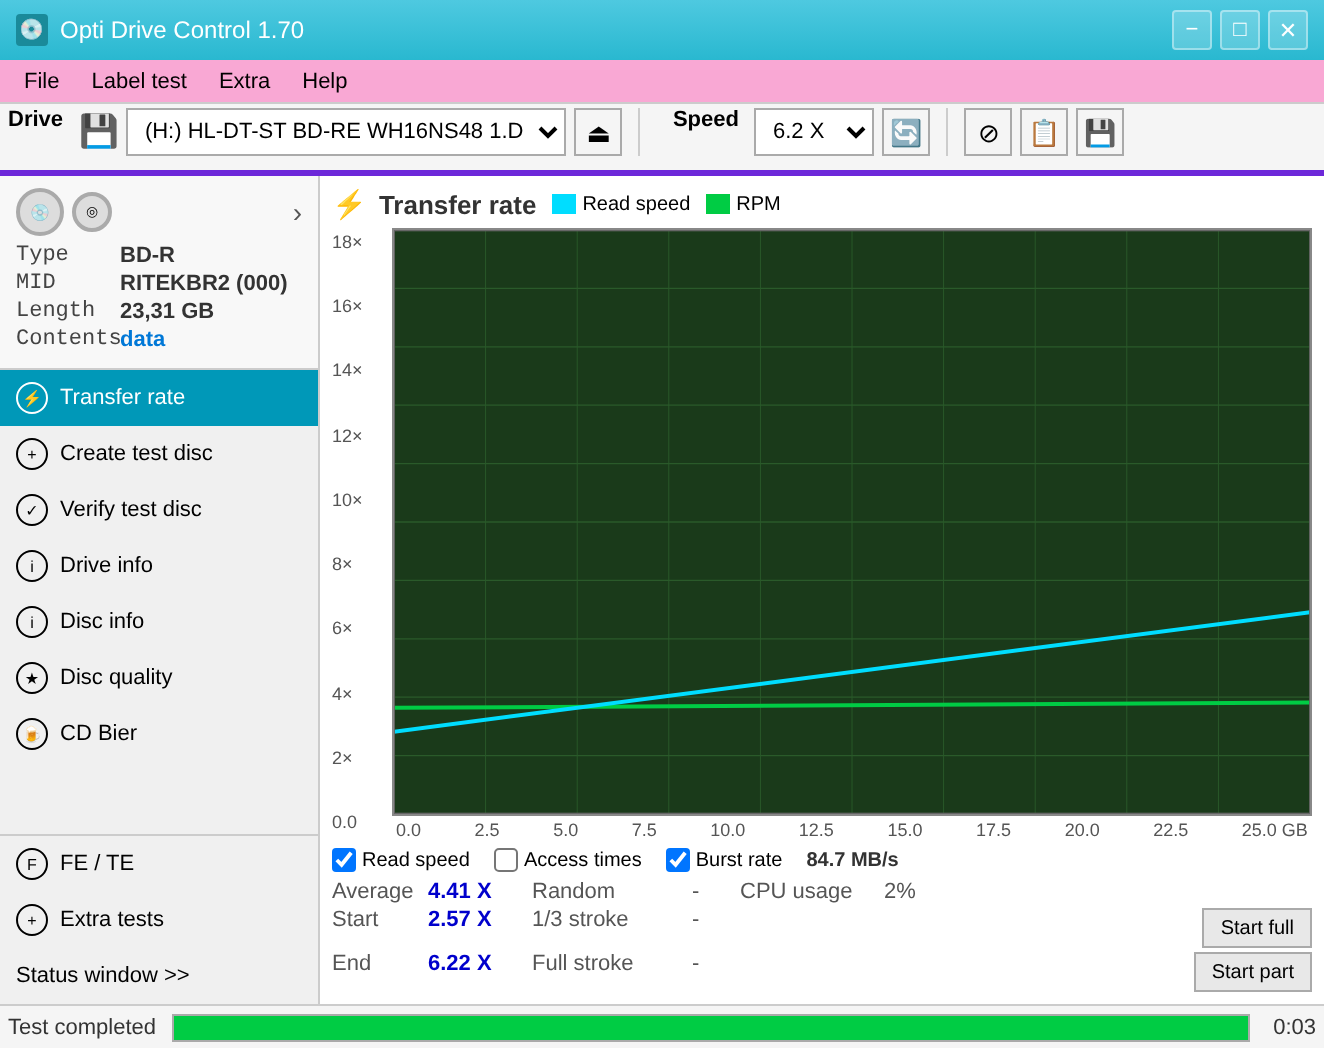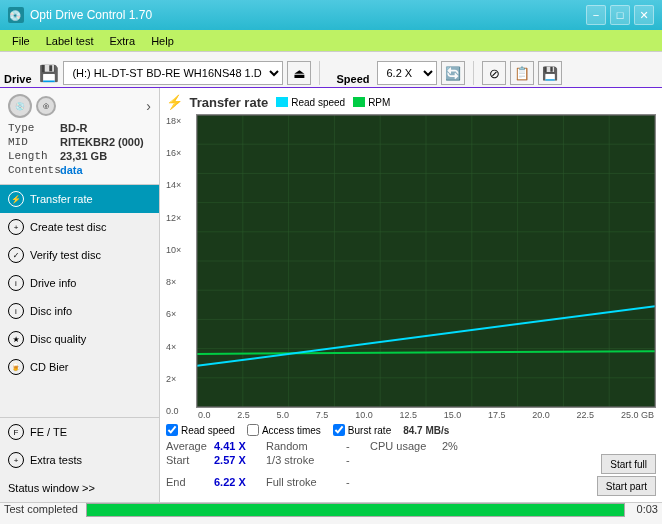--- a/index.html
+++ b/index.html
@@ -14,35 +14,35 @@
       padding: 0 8px;
       color: white;
     }
     .title-bar-icon { width: 16px; height: 16px; background: #1a8a9a; border-radius: 2px; margin-right: 6px; display: flex; align-items: center; justify-content: center; font-size: 10px; color: white; }
     .title-bar-text { flex: 1; font-size: 12px; font-weight: 500; }
     .title-bar-controls { display: flex; gap: 4px; }
     .title-bar-btn { width: 20px; height: 20px; background: rgba(255,255,255,0.2); border: 1px solid rgba(255,255,255,0.4); color: white; display: flex; align-items: center; justify-content: center; font-size: 11px; cursor: pointer; border-radius: 2px; }
 
     
     .menu-bar {
-      background: #bef264;
+      background: #f9a8d4;
       border-bottom: 1px solid #ccc;
       display: flex;
       align-items: center;
       height: 22px;
       padding: 0 4px;
     }
     .menu-item { padding: 2px 8px; font-size: 11px; cursor: pointer; }
 
     
     .toolbar {
       background: #f5f5f5;
-      border-bottom: 1px solid #6d28d9;
-      display: flex;
-      align-items: flex-end;
+      border-bottom: 3px solid #6d28d9;
+      display: flex;
+      align-items: flex-start;
       height: 36px;
       padding: 2px 4px;
       gap: 4px;
     }
     .toolbar-label { font-size: 11px; font-weight: bold; margin-right: 4px; }
     .drive-select-group { display: flex; align-items: center; gap: 4px; }
     .drive-select { height: 24px; font-size: 11px; border: 1px solid #aaa; background: white; padding: 0 4px; width: 220px; }
     .toolbar-icon-btn { width: 24px; height: 24px; border: 1px solid #aaa; background: #f5f5f5; display: flex; align-items: center; justify-content: center; cursor: pointer; font-size: 13px; }
     .speed-label { font-size: 11px; font-weight: bold; margin-left: 8px; margin-right: 4px; }
     .speed-select { height: 24px; font-size: 11px; border: 1px solid #aaa; background: white; padding: 0 4px; width: 60px; }
@@ -93,20 +93,21 @@
 
     
     .nav-bottom { border-top: 1px solid #ccc; }
 
     
     .status-bar {
       height: 22px;
       background: #f5f5f5;
       border-top: 1px solid #ccc;
       display: flex;
+      align-items: center;
       padding: 0 4px;
       gap: 8px;
     }
     .status-text { font-size: 11px; color: #333; flex: 0 0 auto; }
     .progress-bar-container { flex: 1; height: 14px; border: 1px solid #aaa; background: white; }
     .progress-bar-fill { height: 100%; background: #00cc44; }
     .status-time { font-size: 11px; color: #333; margin-left: 4px; }
 
     
     .chart-panel {

